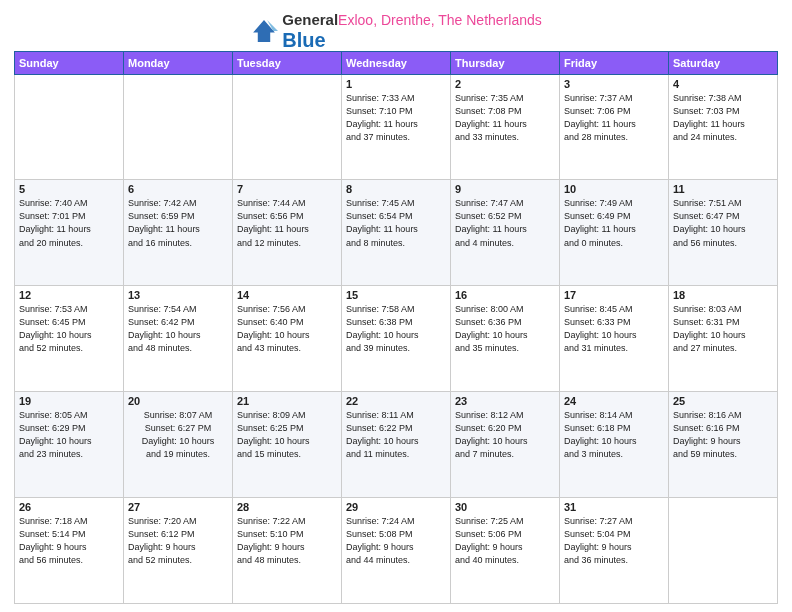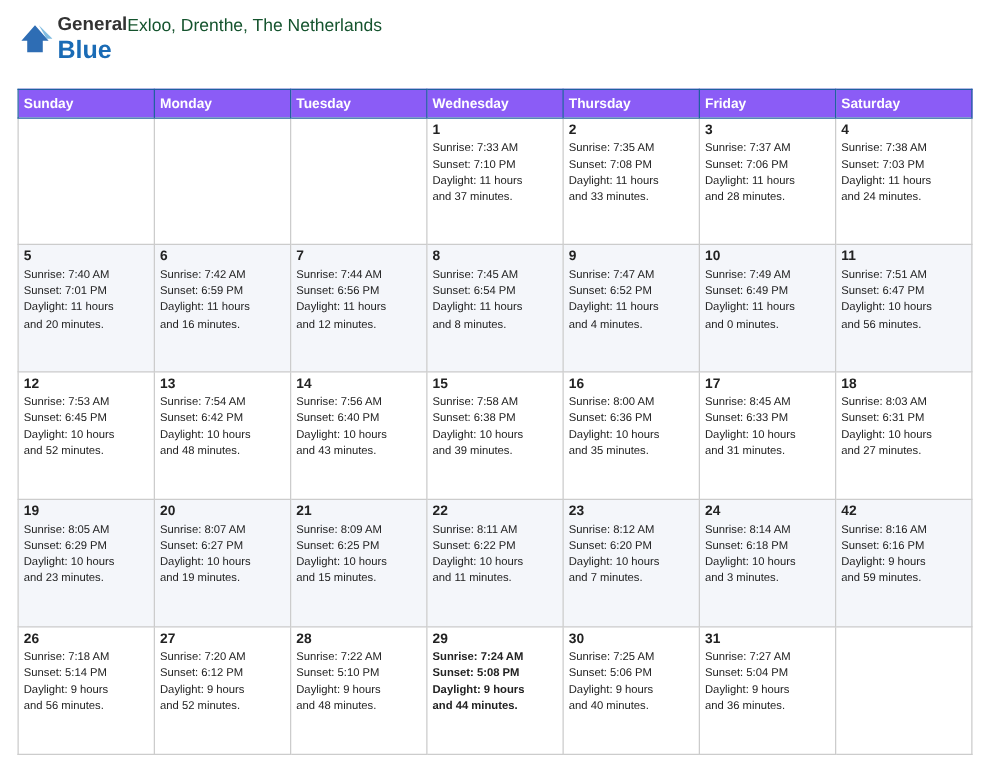--- a/index.html
+++ b/index.html
@@ -13,22 +13,22 @@
     .page {
       width: 792px;
       height: 612px;
       padding: 12px 14px 8px 14px;
       display: flex;
       flex-direction: column;
     }
     .header {
       display: flex;
       align-items: flex-start;
-      justify-content: flex-start;
-      margin-bottom: 20px;
+      justify-content: center;
+      margin-bottom: 0;
     }
     .logo {
       display: flex;
       align-items: center;
       gap: 4px;
     }
     .logo-text {
       display: flex;
       flex-direction: column;
       line-height: 1.1;
@@ -51,21 +51,21 @@
       text-align: right;
     }
     .title-month {
       font-size: 32px;
       font-weight: bold;
       color: #222;
       line-height: 1.1;
     }
     .title-location {
       font-size: 14px;
-      color: #14532d;
+      color: #ec4899;
     }
     .calendar {
       flex: 1;
       border: 1px solid #ccc;
       border-collapse: collapse;
       width: 100%;
       table-layout: fixed;
     }
     .calendar th {
       background-color: #2e6db4;
@@ -274,21 +274,21 @@
         <tr>
           <td>
             <span class="day-num">19</span>
             <div class="day-info" style="white-space: pre-line;">Sunrise: 8:05 AM
 Sunset: 6:29 PM
 Daylight: 10 hours
 and 23 minutes.</div>
           </td>
           <td>
             <span class="day-num">20</span>
-            <div class="day-info" style="white-space: pre-line;">Sunrise: 8:07 AM
+            <div class="day-info" style="white-space: pre-line; text-align: center;">Sunrise: 8:07 AM
 Sunset: 6:27 PM
 Daylight: 10 hours
 and 19 minutes.</div>
           </td>
           <td>
             <span class="day-num">21</span>
             <div class="day-info" style="white-space: pre-line;">Sunrise: 8:09 AM
 Sunset: 6:25 PM
 Daylight: 10 hours
 and 15 minutes.</div>
@@ -308,21 +308,21 @@
 and 7 minutes.</div>
           </td>
           <td>
             <span class="day-num">24</span>
             <div class="day-info" style="white-space: pre-line;">Sunrise: 8:14 AM
 Sunset: 6:18 PM
 Daylight: 10 hours
 and 3 minutes.</div>
           </td>
           <td>
-            <span class="day-num">42</span>
+            <span class="day-num">25</span>
             <div class="day-info" style="white-space: pre-line;">Sunrise: 8:16 AM
 Sunset: 6:16 PM
 Daylight: 9 hours
 and 59 minutes.</div>
           </td>
         </tr>
         <tr>
           <td>
             <span class="day-num">26</span>
             <div class="day-info" style="white-space: pre-line;">Sunrise: 7:18 AM
@@ -339,21 +339,21 @@
           </td>
           <td>
             <span class="day-num">28</span>
             <div class="day-info" style="white-space: pre-line;">Sunrise: 7:22 AM
 Sunset: 5:10 PM
 Daylight: 9 hours
 and 48 minutes.</div>
           </td>
           <td>
             <span class="day-num">29</span>
-            <div class="day-info" style="white-space: pre-line; font-weight: bold;">Sunrise: 7:24 AM
+            <div class="day-info" style="white-space: pre-line;">Sunrise: 7:24 AM
 Sunset: 5:08 PM
 Daylight: 9 hours
 and 44 minutes.</div>
           </td>
           <td>
             <span class="day-num">30</span>
             <div class="day-info" style="white-space: pre-line;">Sunrise: 7:25 AM
 Sunset: 5:06 PM
 Daylight: 9 hours
 and 40 minutes.</div>

